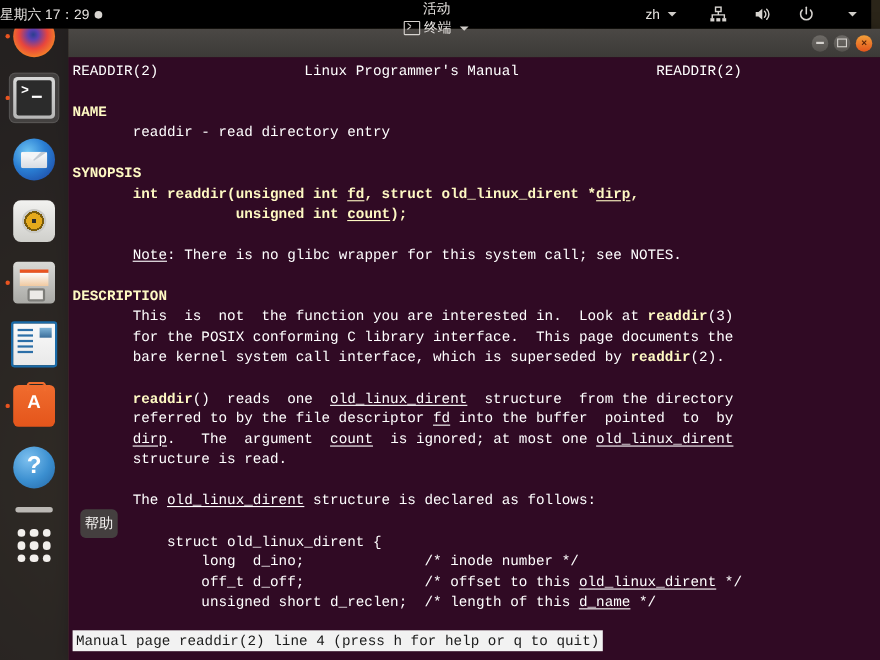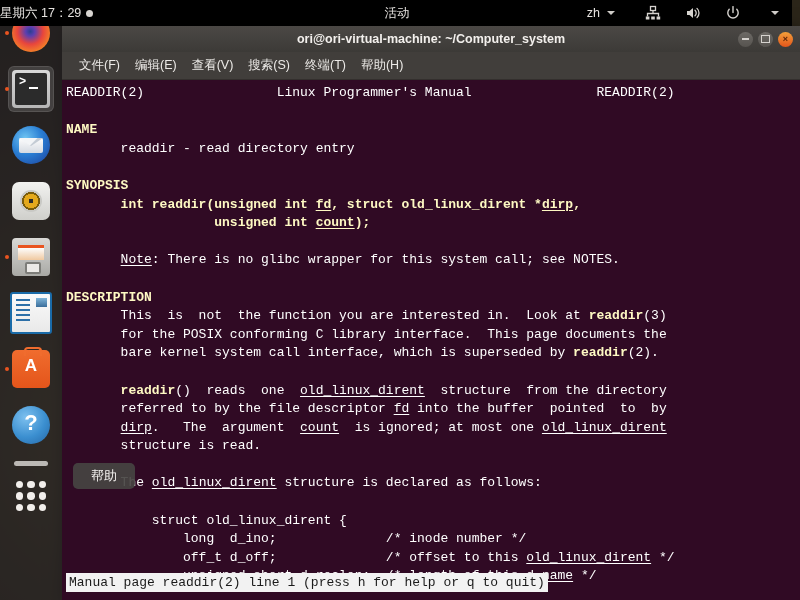--- a/index.html
+++ b/index.html
@@ -134,31 +134,36 @@
   #termbody u{text-underline-offset:2px;}
   #statusline{
     position:absolute;left:4px;bottom:8px;background:#f2f2f2;color:#1a1a1a;
     font-family:"Liberation Mono","DejaVu Sans Mono",monospace;font-size:13px;
     line-height:19px;padding:0 3px;white-space:pre;
   }
   
   #tooltip{
     position:absolute;left:73px;top:463px;z-index:70;
     background:rgba(70,68,66,.92);color:#f4f2f0;
-    font-size:13px;padding:4px 18px;border-radius:5px;white-space:nowrap;
+    font-size:13px;padding:4px 4px;border-radius:5px;white-space:nowrap;
   }
 </style>
 </head>
 <body>
 
 <div id="desktop"></div>
 
 <div id="topbar">
   <div class="tb-item first">
     <span>活动</span>
+  </div>
+  <div class="tb-item">
+    <span class="termico-sm"></span>
+    <span>终端</span>
+    <span class="caret"></span>
   </div>
 
   <div id="tb-center">
     <div class="tb-clock">
       <span>星期六 17：29</span>
       <span class="dot-ind"></span>
     </div>
   </div>
 
   <div id="tb-right">
@@ -236,40 +241,31 @@
       <span></span>
         <span></span>
         <span></span>
     </span>
   </div>
 </div>
 
 <div id="win">
 
   <div id="titlebar">
-    <span id="wintitle">ori@ori-virtual-machine: ~/Computer_system</span>
     <div id="winbtns">
       <span class="wbtn min">
           <i></i>
         </span>
       <span class="wbtn max">
           <i></i>
         </span>
       <span class="wbtn close">×</span>
     </div>
   </div>
 
-  <div id="menubar">
-    <span class="menu-item">文件(F)</span>
-    <span class="menu-item">编辑(E)</span>
-    <span class="menu-item">查看(V)</span>
-    <span class="menu-item">搜索(S)</span>
-    <span class="menu-item">终端(T)</span>
-    <span class="menu-item">帮助(H)</span>
-  </div>
 
   <div id="termbody">
     <pre id="term-content">READDIR(2)                 Linux Programmer's Manual                READDIR(2)
 
 <b>NAME</b>
        readdir - read directory entry
 
 <b>SYNOPSIS</b>
        <b>int readdir(unsigned int </b><b><u>fd</u></b><b>, struct old_linux_dirent *</b><b><u>dirp</u></b><b>,</b>
                    <b>unsigned int </b><b><u>count</u></b><b>);</b>
@@ -285,18 +281,18 @@
        referred to by the file descriptor <u>fd</u> into the buffer  pointed  to  by
        <u>dirp</u>.   The  argument  <u>count</u>  is ignored; at most one <u>old_linux_dirent</u>
        structure is read.
 
        The <u>old_linux_dirent</u> structure is declared as follows:
 
            struct old_linux_dirent {
                long  d_ino;              /* inode number */
                off_t d_off;              /* offset to this <u>old_linux_dirent</u> */
                unsigned short d_reclen;  /* length of this <u>d_name</u> */</pre>
-    <div id="statusline">Manual page readdir(2) line 1 (press h for help or q to quit)</div>
+    <div id="statusline">Manual page readdir(2) line 4 (press h for help or q to quit)</div>
   </div>
 
 </div>
 
 <div id="tooltip">帮助</div>
 
 </body></html>

